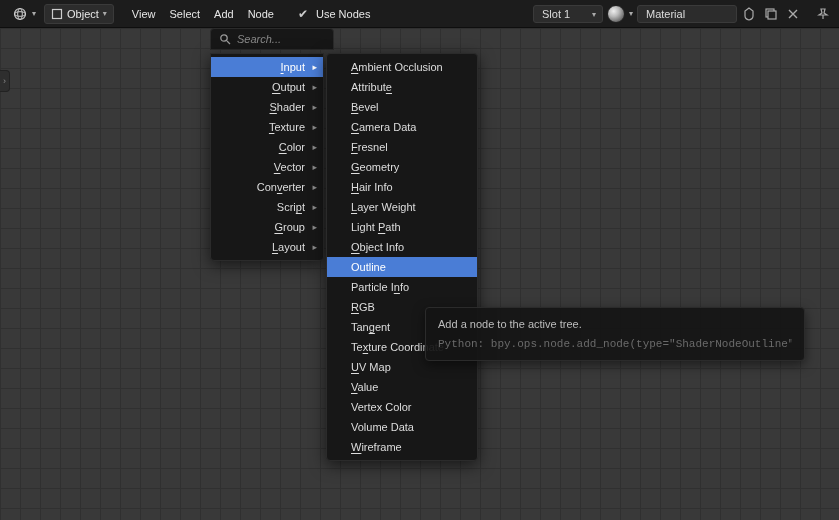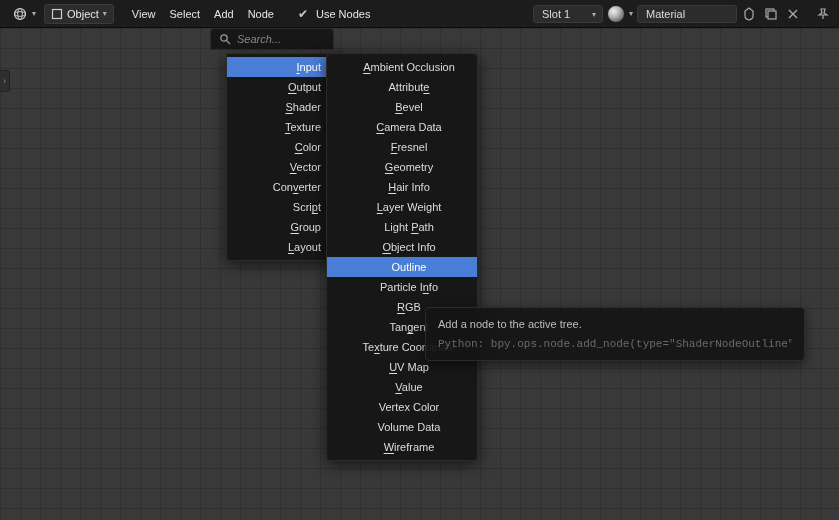--- a/index.html
+++ b/index.html
@@ -107,34 +107,34 @@
 .menu {
   position: absolute;
   background: #171717;
   border: 1px solid #2b2b2b;
   border-radius: 4px;
   padding: 3px 0;
   color: #ddd;
   font-size: 11px;
   box-shadow: 0 4px 16px rgba(0,0,0,0.6);
 }
-.menu-a { top: 53px; left: 226px; width: 114px; border-top-left-radius: 0; border-top-right-radius: 0; }
+.menu-a { top: 53px; left: 210px; width: 114px; border-top-left-radius: 0; border-top-right-radius: 0; }
 .menu-b { top: 53px; left: 326px; width: 152px; }
 
 .menu-item {
   display: flex;
   align-items: center;
   padding: 3px 10px;
   height: 20px;
   cursor: pointer;
   position: relative;
   justify-content: flex-end;
 }
 .menu-a .menu-item { justify-content: flex-end; padding-right: 18px; }
-.menu-b .menu-item { justify-content: center; padding-left: 24px; }
+.menu-b .menu-item { justify-content: flex-start; padding-left: 24px; }
 .menu-item.active { background: #4a7dd6; color: #fff; }
 .menu-item .arrow {
   position: absolute; right: 6px; font-size: 9px; color: #888;
 }
 .menu-item.active .arrow { color: #fff; }
 .menu-item .ul { text-decoration: underline; text-underline-offset: 2px; }
 
 
 .tooltip {
   position: absolute;

